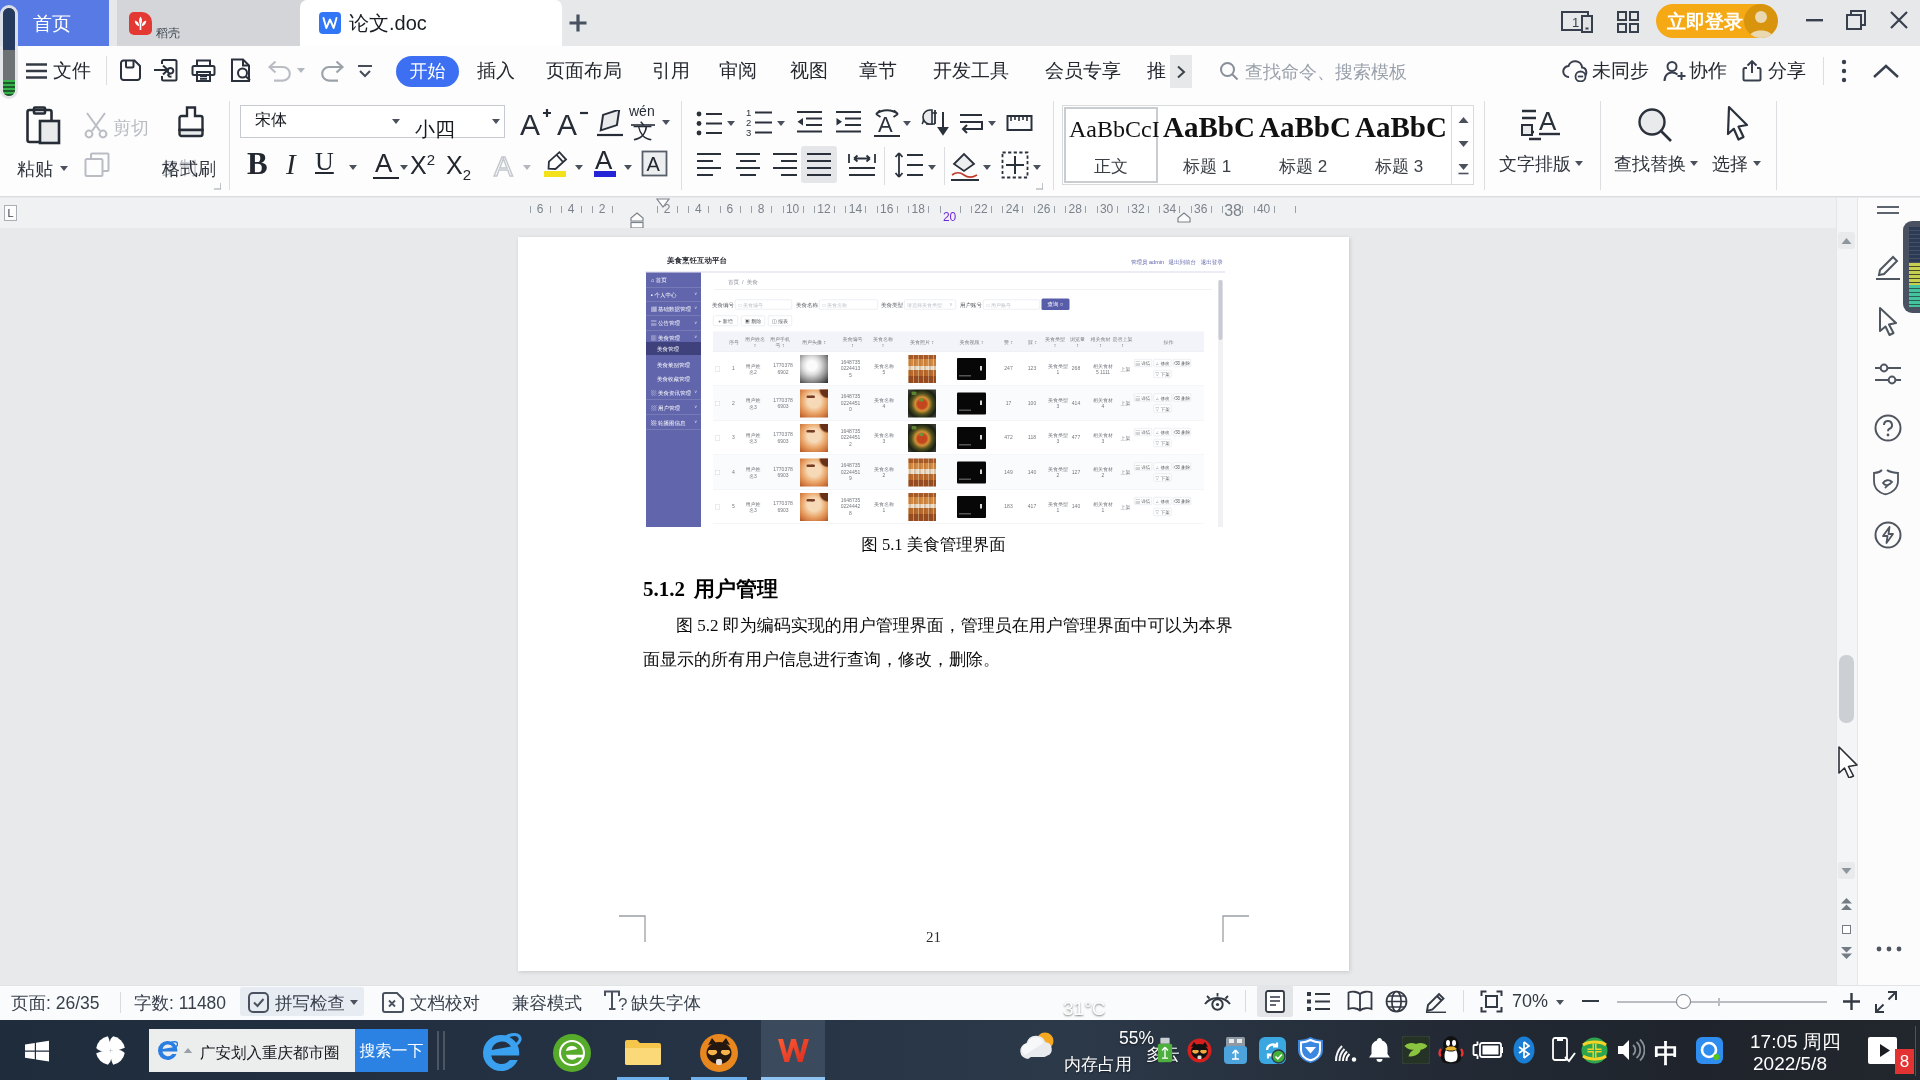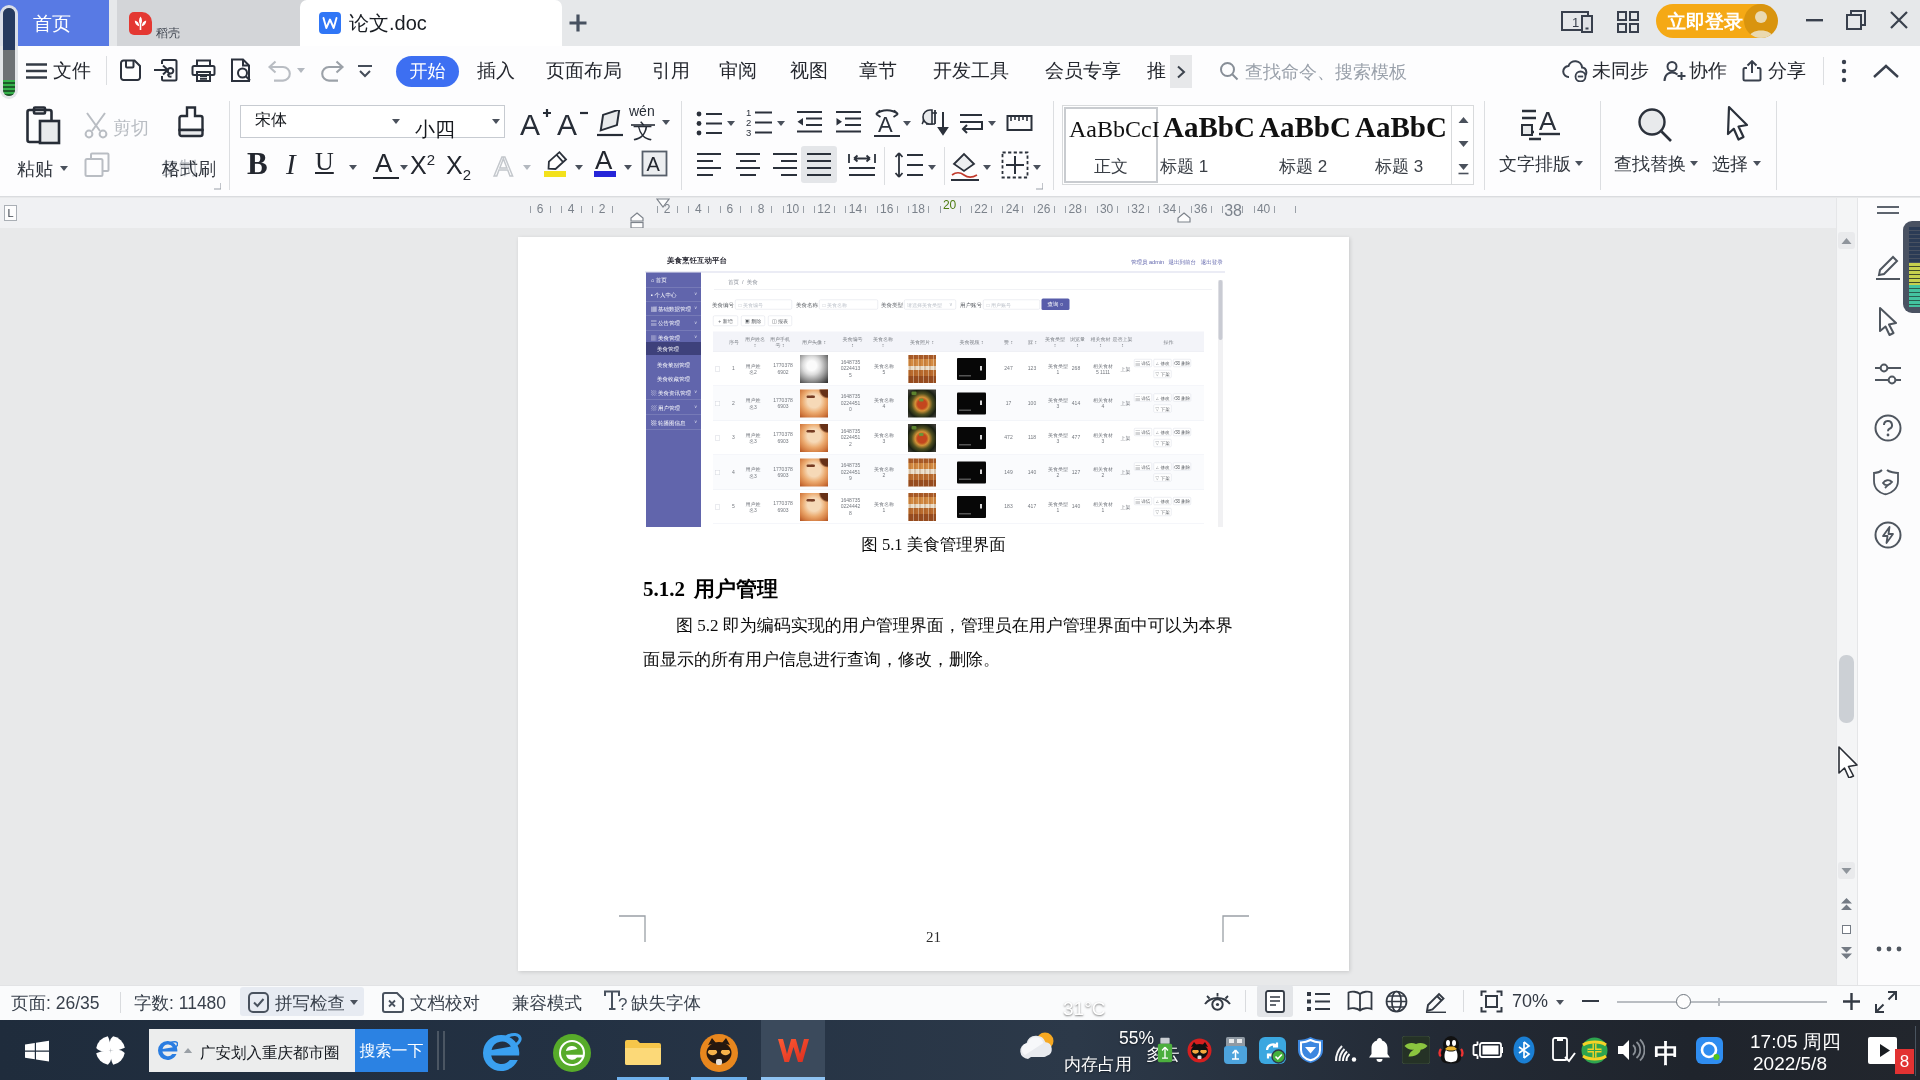--- a/index.html
+++ b/index.html
@@ -382,21 +382,21 @@
       <path d="M8 1 V7 H1" fill="none" stroke="#9aa0a7" stroke-width="1.2"></path>
     </svg>
 <div class="sep" style="left:1053px;top:101px;height:89px;"></div>
 
 <div class="abs" style="left:1062px;top:105px;width:390px;height:80px;border:1px solid #d8dadc;background:#fff;"></div>
 <div class="abs" style="left:1452px;top:105px;width:22px;height:80px;border:1px solid #d8dadc;border-left:none;background:#fff;"></div>
 <div class="abs" style="left:1064px;top:107px;width:94px;height:76px;border:2px solid #c9ccd0;background:#fff;"></div>
 <div class="abs serif" style="left:1069px;top:116px;font-size:24px;color:#111;">AaBbCcI</div>
 <div class="abs" style="left:1064px;top:155px;width:94px;text-align:center;font-size:17px;color:#3a3f46;">正文</div>
 <div class="abs serif" style="left:1163px;top:111px;font-size:29px;font-weight:bold;color:#111;">AaBbC</div>
-<div class="abs" style="left:1160px;top:155px;width:94px;font-size:17px;color:#3a3f46;">标题 1</div>
+<div class="abs" style="left:1160px;top:155px;width:94px;text-align:center;font-size:17px;color:#3a3f46;">标题 1</div>
 <div class="abs serif" style="left:1259px;top:111px;font-size:29px;font-weight:bold;color:#111;">AaBbC</div>
 <div class="abs" style="left:1256px;top:155px;width:94px;text-align:center;font-size:17px;color:#3a3f46;">标题 2</div>
 <div class="abs serif" style="left:1355px;top:111px;font-size:29px;font-weight:bold;color:#111;">AaBbC</div>
 <div class="abs" style="left:1352px;top:155px;width:94px;text-align:center;font-size:17px;color:#3a3f46;">标题 3</div>
 <svg class="abs" style="left:1458px;top:116px;" width="11" height="8" viewBox="0 0 11 8">
       <path d="M0.5 7 L5.5 1 L10.5 7 Z" fill="#4a515c"></path>
     </svg>
 <svg class="abs" style="left:1458px;top:140px;" width="11" height="8" viewBox="0 0 11 8">
       <path d="M0.5 1 L5.5 7 L10.5 1 Z" fill="#4a515c"></path>
     </svg>
@@ -458,21 +458,21 @@
       <span style="position:absolute;left:834px;top:8px;width:1px;height:7px;background:#9aa0a7;"></span>
       <span style="position:absolute;left:847.4px;top:4px;width:16px;text-align:center;font-size:12px;color:#7b828b;">14</span>
       <span style="position:absolute;left:845.4px;top:8px;width:1px;height:7px;background:#9aa0a7;"></span>
       <span style="position:absolute;left:865.4px;top:8px;width:1px;height:7px;background:#9aa0a7;"></span>
       <span style="position:absolute;left:878.8px;top:4px;width:16px;text-align:center;font-size:12px;color:#7b828b;">16</span>
       <span style="position:absolute;left:876.8px;top:8px;width:1px;height:7px;background:#9aa0a7;"></span>
       <span style="position:absolute;left:896.8px;top:8px;width:1px;height:7px;background:#9aa0a7;"></span>
       <span style="position:absolute;left:910.2px;top:4px;width:16px;text-align:center;font-size:12px;color:#7b828b;">18</span>
       <span style="position:absolute;left:908.2px;top:8px;width:1px;height:7px;background:#9aa0a7;"></span>
       <span style="position:absolute;left:928.2px;top:8px;width:1px;height:7px;background:#9aa0a7;"></span>
-      <span style="position:absolute;left:941.5999999999999px;top:0;width:16px;text-align:center;font-size:12px;color:#4d7c0f;">20</span>
+      <span style="position:absolute;left:941.5999999999999px;top:12px;width:16px;text-align:center;font-size:12px;color:#6d28d9;">20</span>
       <span style="position:absolute;left:939.5999999999999px;top:8px;width:1px;height:7px;background:#9aa0a7;"></span>
       <span style="position:absolute;left:959.5999999999999px;top:8px;width:1px;height:7px;background:#9aa0a7;"></span>
       <span style="position:absolute;left:973px;top:4px;width:16px;text-align:center;font-size:12px;color:#7b828b;">22</span>
       <span style="position:absolute;left:971px;top:8px;width:1px;height:7px;background:#9aa0a7;"></span>
       <span style="position:absolute;left:991px;top:8px;width:1px;height:7px;background:#9aa0a7;"></span>
       <span style="position:absolute;left:1004.4px;top:4px;width:16px;text-align:center;font-size:12px;color:#7b828b;">24</span>
       <span style="position:absolute;left:1002.4px;top:8px;width:1px;height:7px;background:#9aa0a7;"></span>
       <span style="position:absolute;left:1022.4px;top:8px;width:1px;height:7px;background:#9aa0a7;"></span>
       <span style="position:absolute;left:1035.8px;top:4px;width:16px;text-align:center;font-size:12px;color:#7b828b;">26</span>
       <span style="position:absolute;left:1033.8px;top:8px;width:1px;height:7px;background:#9aa0a7;"></span>

